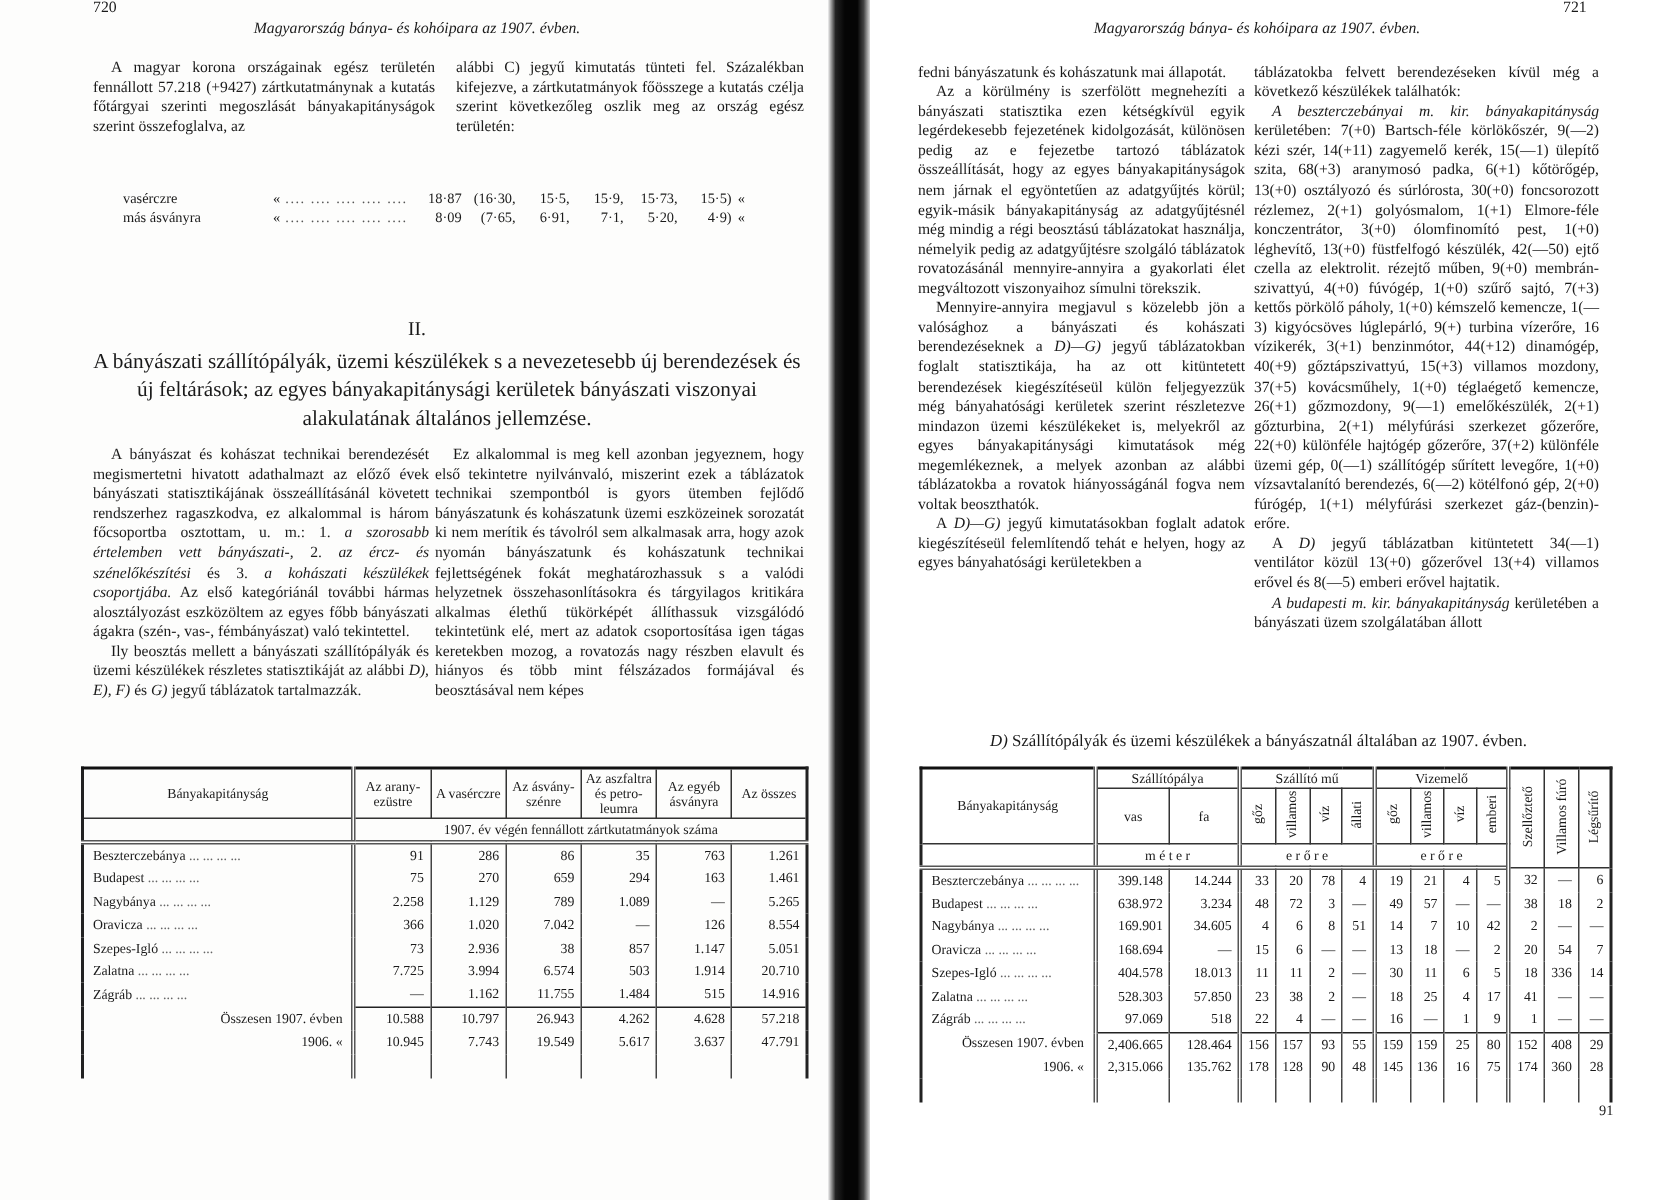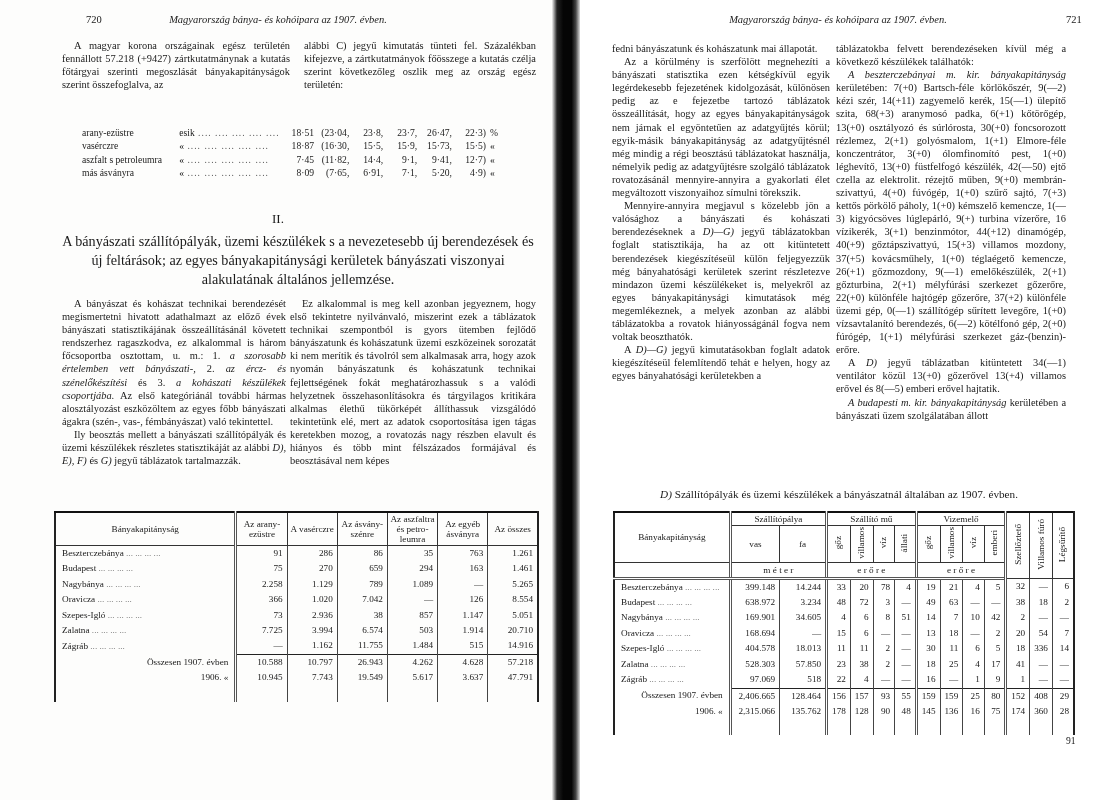--- a/index.html
+++ b/index.html
@@ -4,21 +4,21 @@
 <style>
   * { box-sizing: border-box; margin: 0; padding: 0; }
   html, body { width: 1112px; height: 800px; overflow: hidden; background: #fff; }
   body { position: relative; font-family: "DejaVu Serif", "Liberation Serif", serif; color: #1a1a1a; }
   .page { position: absolute; top: 0; height: 800px; background: #fdfdfc; }
   .page-left { left: 0; width: 556px; }
   .page-right { left: 556px; width: 556px; }
   .gutter { position: absolute; left: 552px; top: 0; width: 28px; height: 800px;
     background: linear-gradient(to right, #f2f2f2 0%, #222 18%, #050505 40%, #050505 70%, #444 85%, #dcdcdc 100%); }
   .running-head { position: absolute; top: 14px; font-size: 10.5px; font-style: italic; font-family: "Liberation Serif", serif; }
-  .page-num { position: absolute; top: 14px; font-size: 10.5px; font-family: "Liberation Serif", serif; margin-left: 24px; }
+  .page-num { position: absolute; top: 0; font-size: 10.5px; font-family: "Liberation Serif", serif; }
   .col { position: absolute; font-family: "Liberation Serif", serif; font-size: 10.4px; line-height: 13.1px; text-align: justify; }
   .col p { text-indent: 12px; }
   .col p.noindent { text-indent: 0; }
   .pct-table { position: absolute; left: 80px; top: 126px; width: 420px; font-family: "Liberation Serif", serif; font-size: 9.6px; line-height: 13.4px; border-collapse: collapse; }
   .pct-table td { padding: 0 2px; white-space: nowrap; }
   .pct-table td.num { text-align: right; }
   .dots { color: #555; letter-spacing: 1px; }
   .roman { position: absolute; left: 0; width: 556px; top: 211px; text-align: center; font-family: "Liberation Serif", serif; font-size: 13px; }
   .section-title { position: absolute; left: 62px; width: 472px; top: 232px; text-align: center; font-family: "Liberation Serif", serif; font-size: 14.2px; line-height: 19px; }
   .caption { position: absolute; font-family: "Liberation Serif", serif; font-size: 11.2px; text-align: center; }
@@ -47,50 +47,28 @@
   <div class="col" style="left:62px;top:39px;width:228px;">
     <p>A magyar korona országainak egész területén fennállott 57.218 (+9427) zártkutatmánynak a kutatás főtárgyai szerinti megoszlását bányakapitányságok szerint összefoglalva, az</p>
   </div>
   <div class="col" style="left:304px;top:39px;width:232px;">
     <p class="noindent">alábbi C) jegyű kimutatás tünteti fel. Százalékban kifejezve, a zártkutatmányok főösszege a kutatás czélja szerint következőleg oszlik meg az ország egész területén:</p>
   </div>
 
   <table class="pct-table">
     <tbody id="pct-body">
         <tr>
-          <td style="width:100px">arany-ezüstre</td>
-          <td style="width:90px"><span>esik</span><span class="dots"> .... .... .... .... ....</span></td>
-          <td class="num" style="width:36px">18·51</td>
-          <td class="num" style="width:36px">(23·04,</td>
-          <td class="num" style="width:36px">23·8,</td>
-          <td class="num" style="width:36px">23·7,</td>
-          <td class="num" style="width:36px">26·47,</td>
-          <td class="num" style="width:36px">22·3)</td>
-          <td>%</td>
-        </tr>
-        <tr>
           <td style="width:100px">vasérczre</td>
           <td style="width:90px"><span>«</span><span class="dots"> .... .... .... .... ....</span></td>
           <td class="num" style="width:36px">18·87</td>
           <td class="num" style="width:36px">(16·30,</td>
           <td class="num" style="width:36px">15·5,</td>
           <td class="num" style="width:36px">15·9,</td>
           <td class="num" style="width:36px">15·73,</td>
           <td class="num" style="width:36px">15·5)</td>
-          <td>«</td>
-        </tr>
-        <tr>
-          <td style="width:100px">aszfalt s petroleumra</td>
-          <td style="width:90px"><span>«</span><span class="dots"> .... .... .... .... ....</span></td>
-          <td class="num" style="width:36px">7·45</td>
-          <td class="num" style="width:36px">(11·82,</td>
-          <td class="num" style="width:36px">14·4,</td>
-          <td class="num" style="width:36px">9·1,</td>
-          <td class="num" style="width:36px">9·41,</td>
-          <td class="num" style="width:36px">12·7)</td>
           <td>«</td>
         </tr>
         <tr>
           <td style="width:100px">más ásványra</td>
           <td style="width:90px"><span>«</span><span class="dots"> .... .... .... .... ....</span></td>
           <td class="num" style="width:36px">8·09</td>
           <td class="num" style="width:36px">(7·65,</td>
           <td class="num" style="width:36px">6·91,</td>
           <td class="num" style="width:36px">7·1,</td>
           <td class="num" style="width:36px">5·20,</td>
@@ -129,20 +107,24 @@
   <table class="stat" style="left:54px;top:511px;width:485px;">
     <thead>
       <tr>
         <th style="width:173px;border-left:2px solid #222;">Bányakapitányság</th>
         <th class="thickL" style="width:49px;">Az arany-ezüstre</th>
         <th style="width:48px;">A vasérczre</th>
         <th style="width:48px;">Az ásvány-szénre</th>
         <th style="width:48px;">Az aszfaltra és petro-leumra</th>
         <th style="width:48px;">Az egyéb ásványra</th>
         <th style="width:48px;border-right:2px solid #222;">Az összes</th>
+      </tr>
+      <tr class="unit">
+        <th style="border-left:2px solid #222;border-top:none;"></th>
+        <th class="thickL" colspan="6" style="border-right:2px solid #222;">1907. év végén fennállott zártkutatmányok száma</th>
       </tr>
     </thead>
     <tbody id="tc-body">
         <tr>
           <td class="name"><span>Beszterczebánya</span><span class="leader"> ... ... ... ...</span></td>
           <td class="thickL" style="">91</td>
           <td class="" style="">286</td>
           <td class="" style="">86</td>
           <td class="" style="">35</td>
           <td class="" style="">763</td>
@@ -324,21 +306,21 @@
         </tr>
         <tr>
           <td class="name"><span>Budapest</span><span class="leader"> ... ... ... ...</span></td>
           <td class="thickL" style="">638.972</td>
           <td class="" style="">3.234</td>
           <td class="thickL" style="">48</td>
           <td class="" style="">72</td>
           <td class="" style="">3</td>
           <td class="" style="">—</td>
           <td class="thickL" style="">49</td>
-          <td class="" style="">63</td>
+          <td class="" style="">57</td>
           <td class="" style="">—</td>
           <td class="" style="">—</td>
           <td class="thickL" style="">38</td>
           <td class="" style="">18</td>
           <td class="" style="border-right:2px solid #222;">2</td>
         </tr>
         <tr>
           <td class="name"><span>Nagybánya</span><span class="leader"> ... ... ... ...</span></td>
           <td class="thickL" style="">169.901</td>
           <td class="" style="">34.605</td>

